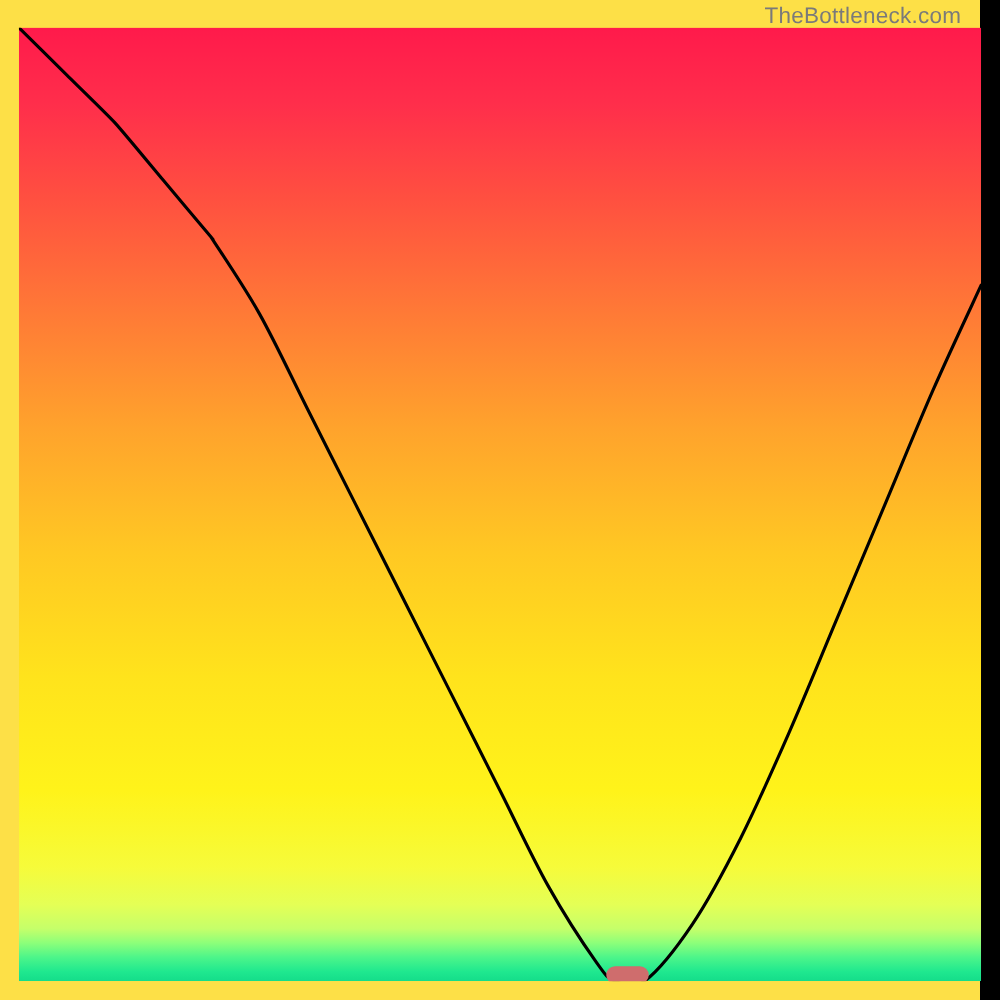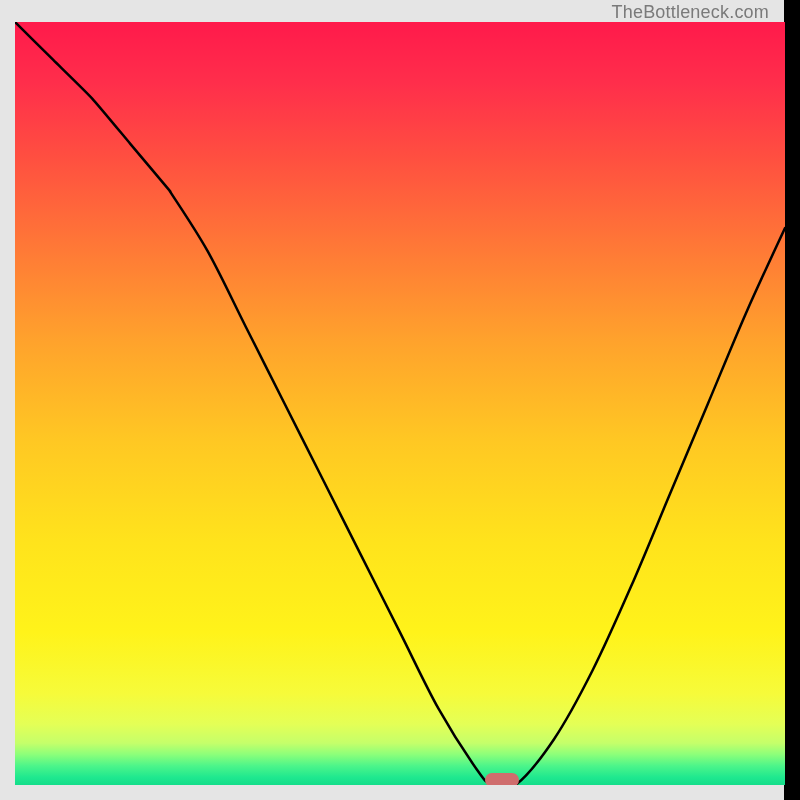--- a/index.html
+++ b/index.html
@@ -8,21 +8,21 @@
     width: 800px;
     height: 800px;
     overflow: hidden;
     background: #000;
     font-family: Arial, Helvetica, sans-serif;
   }
   .frame {
     position: relative;
     width: 784px;
     height: 800px;
-    background: #e5e5e5;
+    background: #fde047;
   }
   .plot-area {
     position: absolute;
     left: 15px;
     top: 22px;
     width: 770px;
     height: 763px;
     overflow: hidden;
   }
   .gradient-bg {

